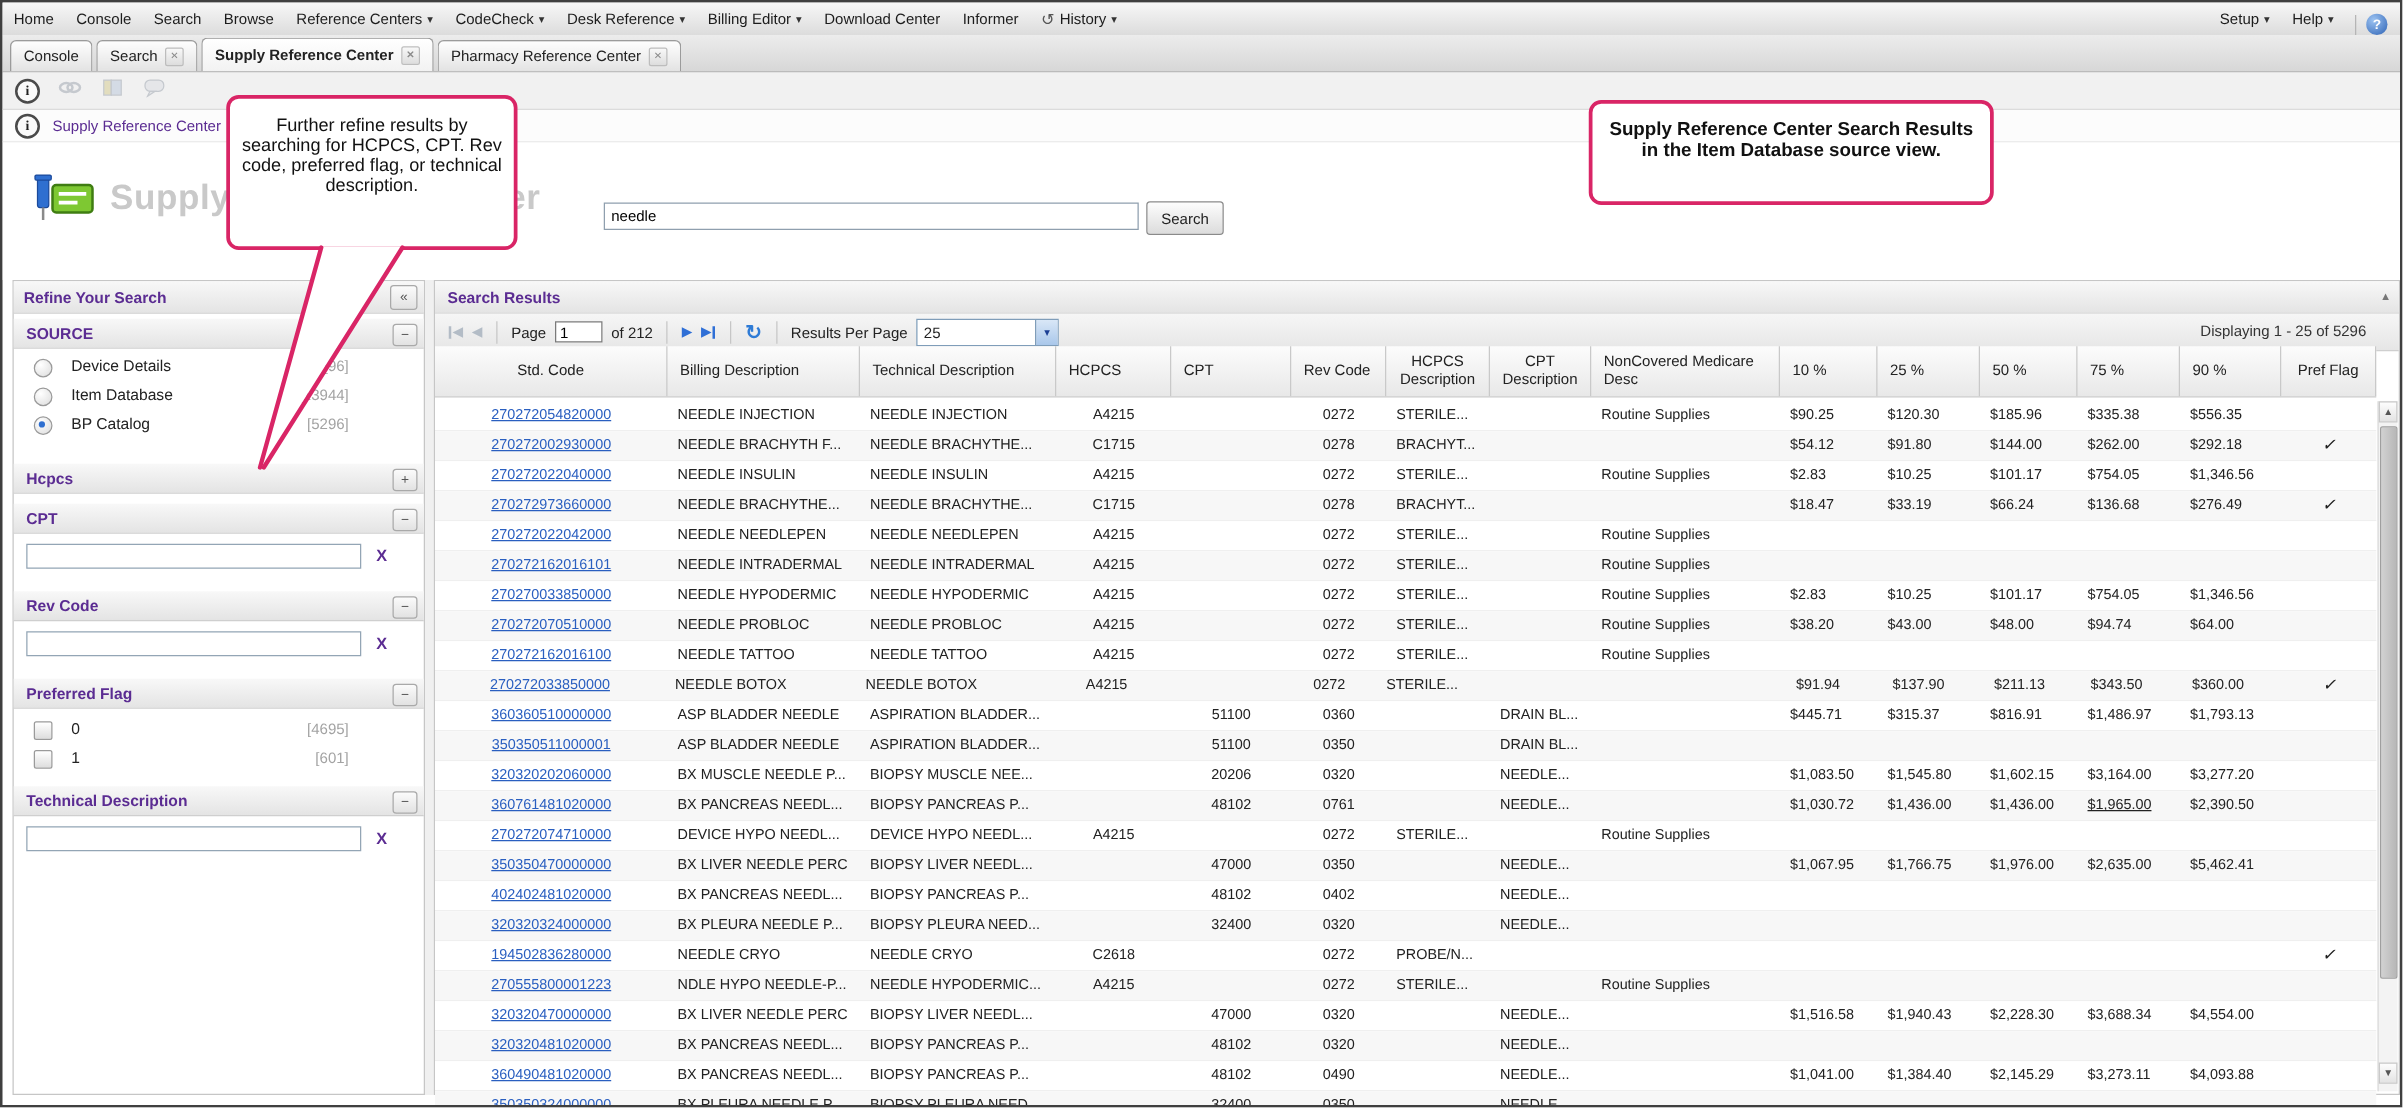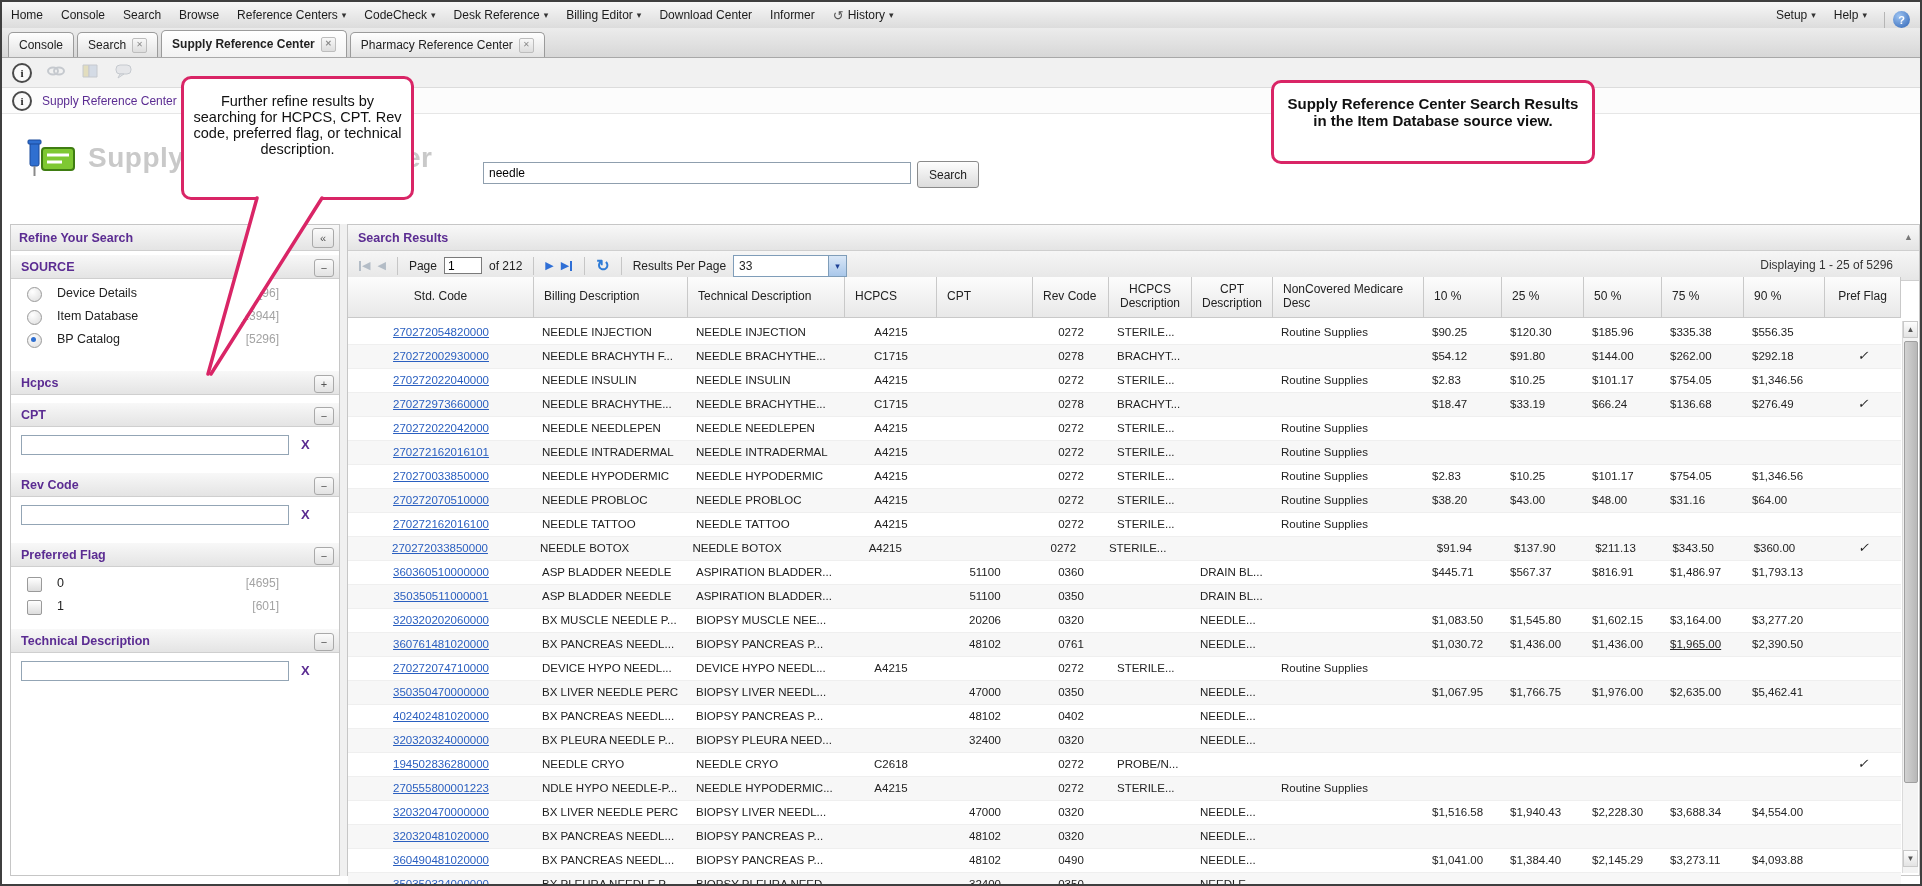--- a/index.html
+++ b/index.html
@@ -299,21 +299,21 @@
       <span class="pg-btn pg-blue">▶</span>
       <span class="pg-btn pg-blue">
           <span>▶</span>
           <span class="pg-bar"></span>
         </span>
       <span class="pg-sep"></span>
       <span class="refresh">↻</span>
       <span class="pg-sep"></span>
       <span>Results Per Page</span>
       <span class="rpp-box">
-        <span class="rpp-val">33</span>
+        <span class="rpp-val">25</span>
         <span class="rpp-arrow">▾</span>
       </span>
     </div>
     <span class="displaying">Displaying 1 - 25 of 5296</span>
 
     <div class="thead" id="thead">
         <div class="th ctr" style="width: 186px;">Std. Code</div>
         <div class="th" style="width: 154px;">Billing Description</div>
         <div class="th" style="width: 157px;">Technical Description</div>
         <div class="th" style="width: 92px;">HCPCS</div>
@@ -455,21 +455,21 @@
           <div class="td" style="width: 157px;">NEEDLE PROBLOC</div>
           <div class="td ctr" style="width: 92px;">A4215</div>
           <div class="td ctr" style="width: 96px;"></div>
           <div class="td ctr" style="width: 76px;">0272</div>
           <div class="td" style="width: 83px;">STERILE...</div>
           <div class="td" style="width: 81px;"></div>
           <div class="td" style="width: 151px;">Routine Supplies</div>
           <div class="td" style="width: 78px;">$38.20</div>
           <div class="td" style="width: 82px;">$43.00</div>
           <div class="td" style="width: 78px;">$48.00</div>
-          <div class="td" style="width: 82px;">$31.16</div>
+          <div class="td" style="width: 82px;">$94.74</div>
           <div class="td" style="width: 81px;">$64.00</div>
           <div class="td ctr" style="width: 76px;"></div>
         </div>
         <div class="tr">
           <div class="td ctr" style="width: 186px;"><span class="cell-link">270272162016100</span></div>
           <div class="td" style="width: 154px;">NEEDLE TATTOO</div>
           <div class="td" style="width: 157px;">NEEDLE TATTOO</div>
           <div class="td ctr" style="width: 92px;">A4215</div>
           <div class="td ctr" style="width: 96px;"></div>
           <div class="td ctr" style="width: 76px;">0272</div>
@@ -504,21 +504,21 @@
           <div class="td ctr" style="width: 186px;"><span class="cell-link">360360510000000</span></div>
           <div class="td" style="width: 154px;">ASP BLADDER NEEDLE</div>
           <div class="td" style="width: 157px;">ASPIRATION BLADDER...</div>
           <div class="td ctr" style="width: 92px;"></div>
           <div class="td ctr" style="width: 96px;">51100</div>
           <div class="td ctr" style="width: 76px;">0360</div>
           <div class="td" style="width: 83px;"></div>
           <div class="td" style="width: 81px;">DRAIN BL...</div>
           <div class="td" style="width: 151px;"></div>
           <div class="td" style="width: 78px;">$445.71</div>
-          <div class="td" style="width: 82px;">$567.37</div>
+          <div class="td" style="width: 82px;">$315.37</div>
           <div class="td" style="width: 78px;">$816.91</div>
           <div class="td" style="width: 82px;">$1,486.97</div>
           <div class="td" style="width: 81px;">$1,793.13</div>
           <div class="td ctr" style="width: 76px;"></div>
         </div>
         <div class="tr alt">
           <div class="td ctr" style="width: 186px;"><span class="cell-link">350350511000001</span></div>
           <div class="td" style="width: 154px;">ASP BLADDER NEEDLE</div>
           <div class="td" style="width: 157px;">ASPIRATION BLADDER...</div>
           <div class="td ctr" style="width: 92px;"></div>

